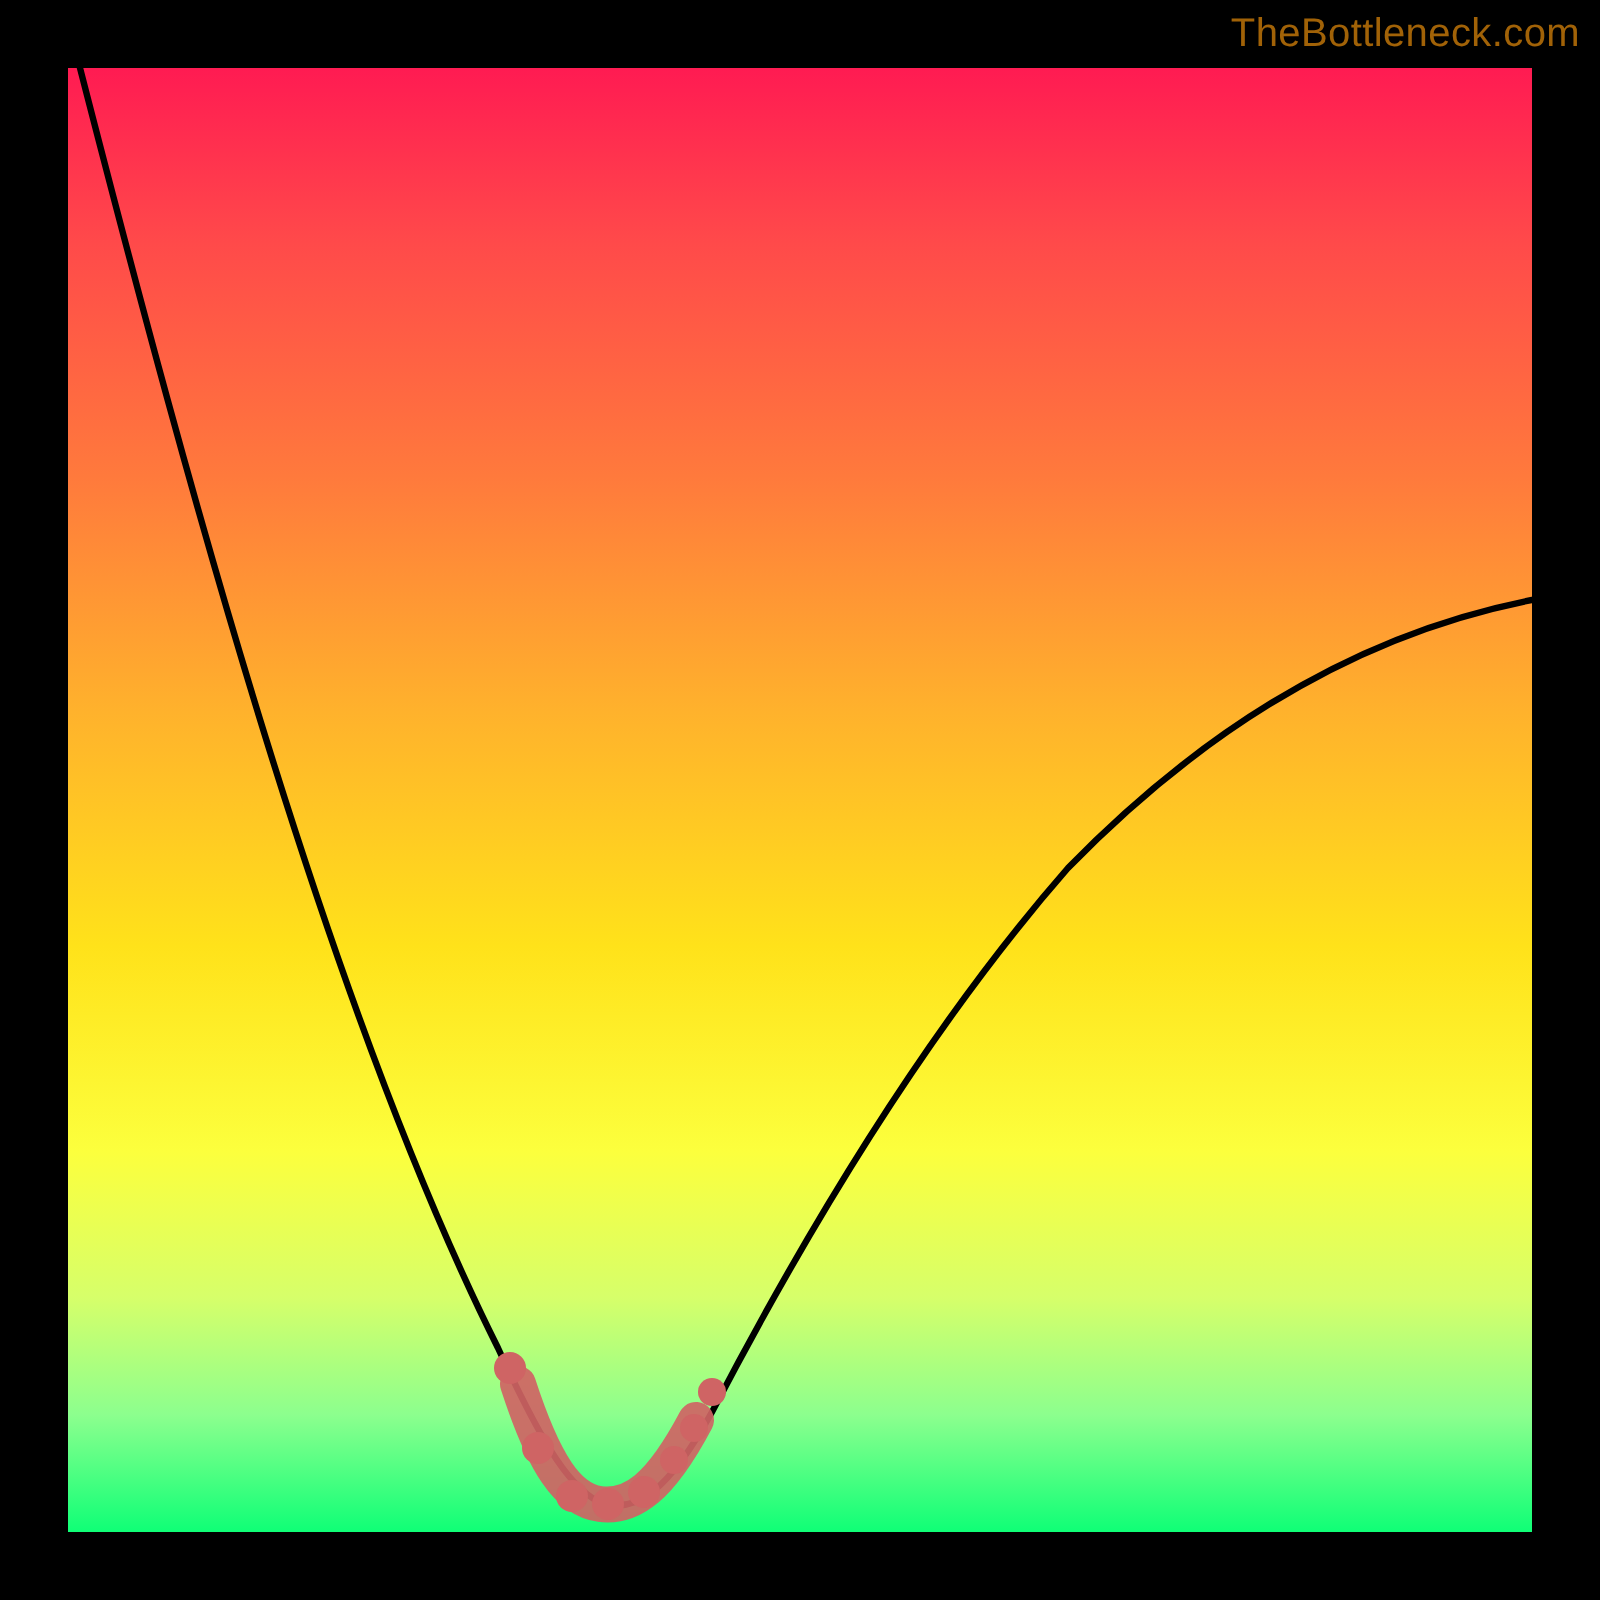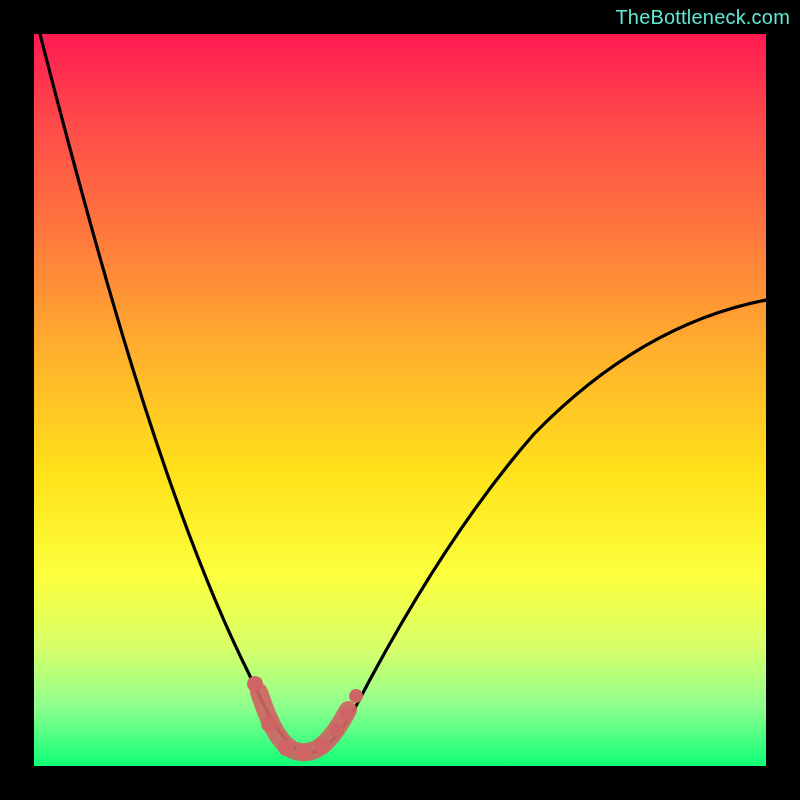--- a/index.html
+++ b/index.html
@@ -26,21 +26,21 @@
       #fcff3d 74%,
       #d6ff6a 84%,
       #8cff8e 92%,
       #0fff76 100%
     );
   }
   .watermark {
     position: absolute;
     top: 6px;
     right: 10px;
-    color: #5eead4;
+    color: #a16207;
     font-size: 20px;
     letter-spacing: 0.2px;
     font-weight: 500;
     user-select: none;
   }
   svg {
     position: absolute;
     left: 0;
     top: 0;
   }

